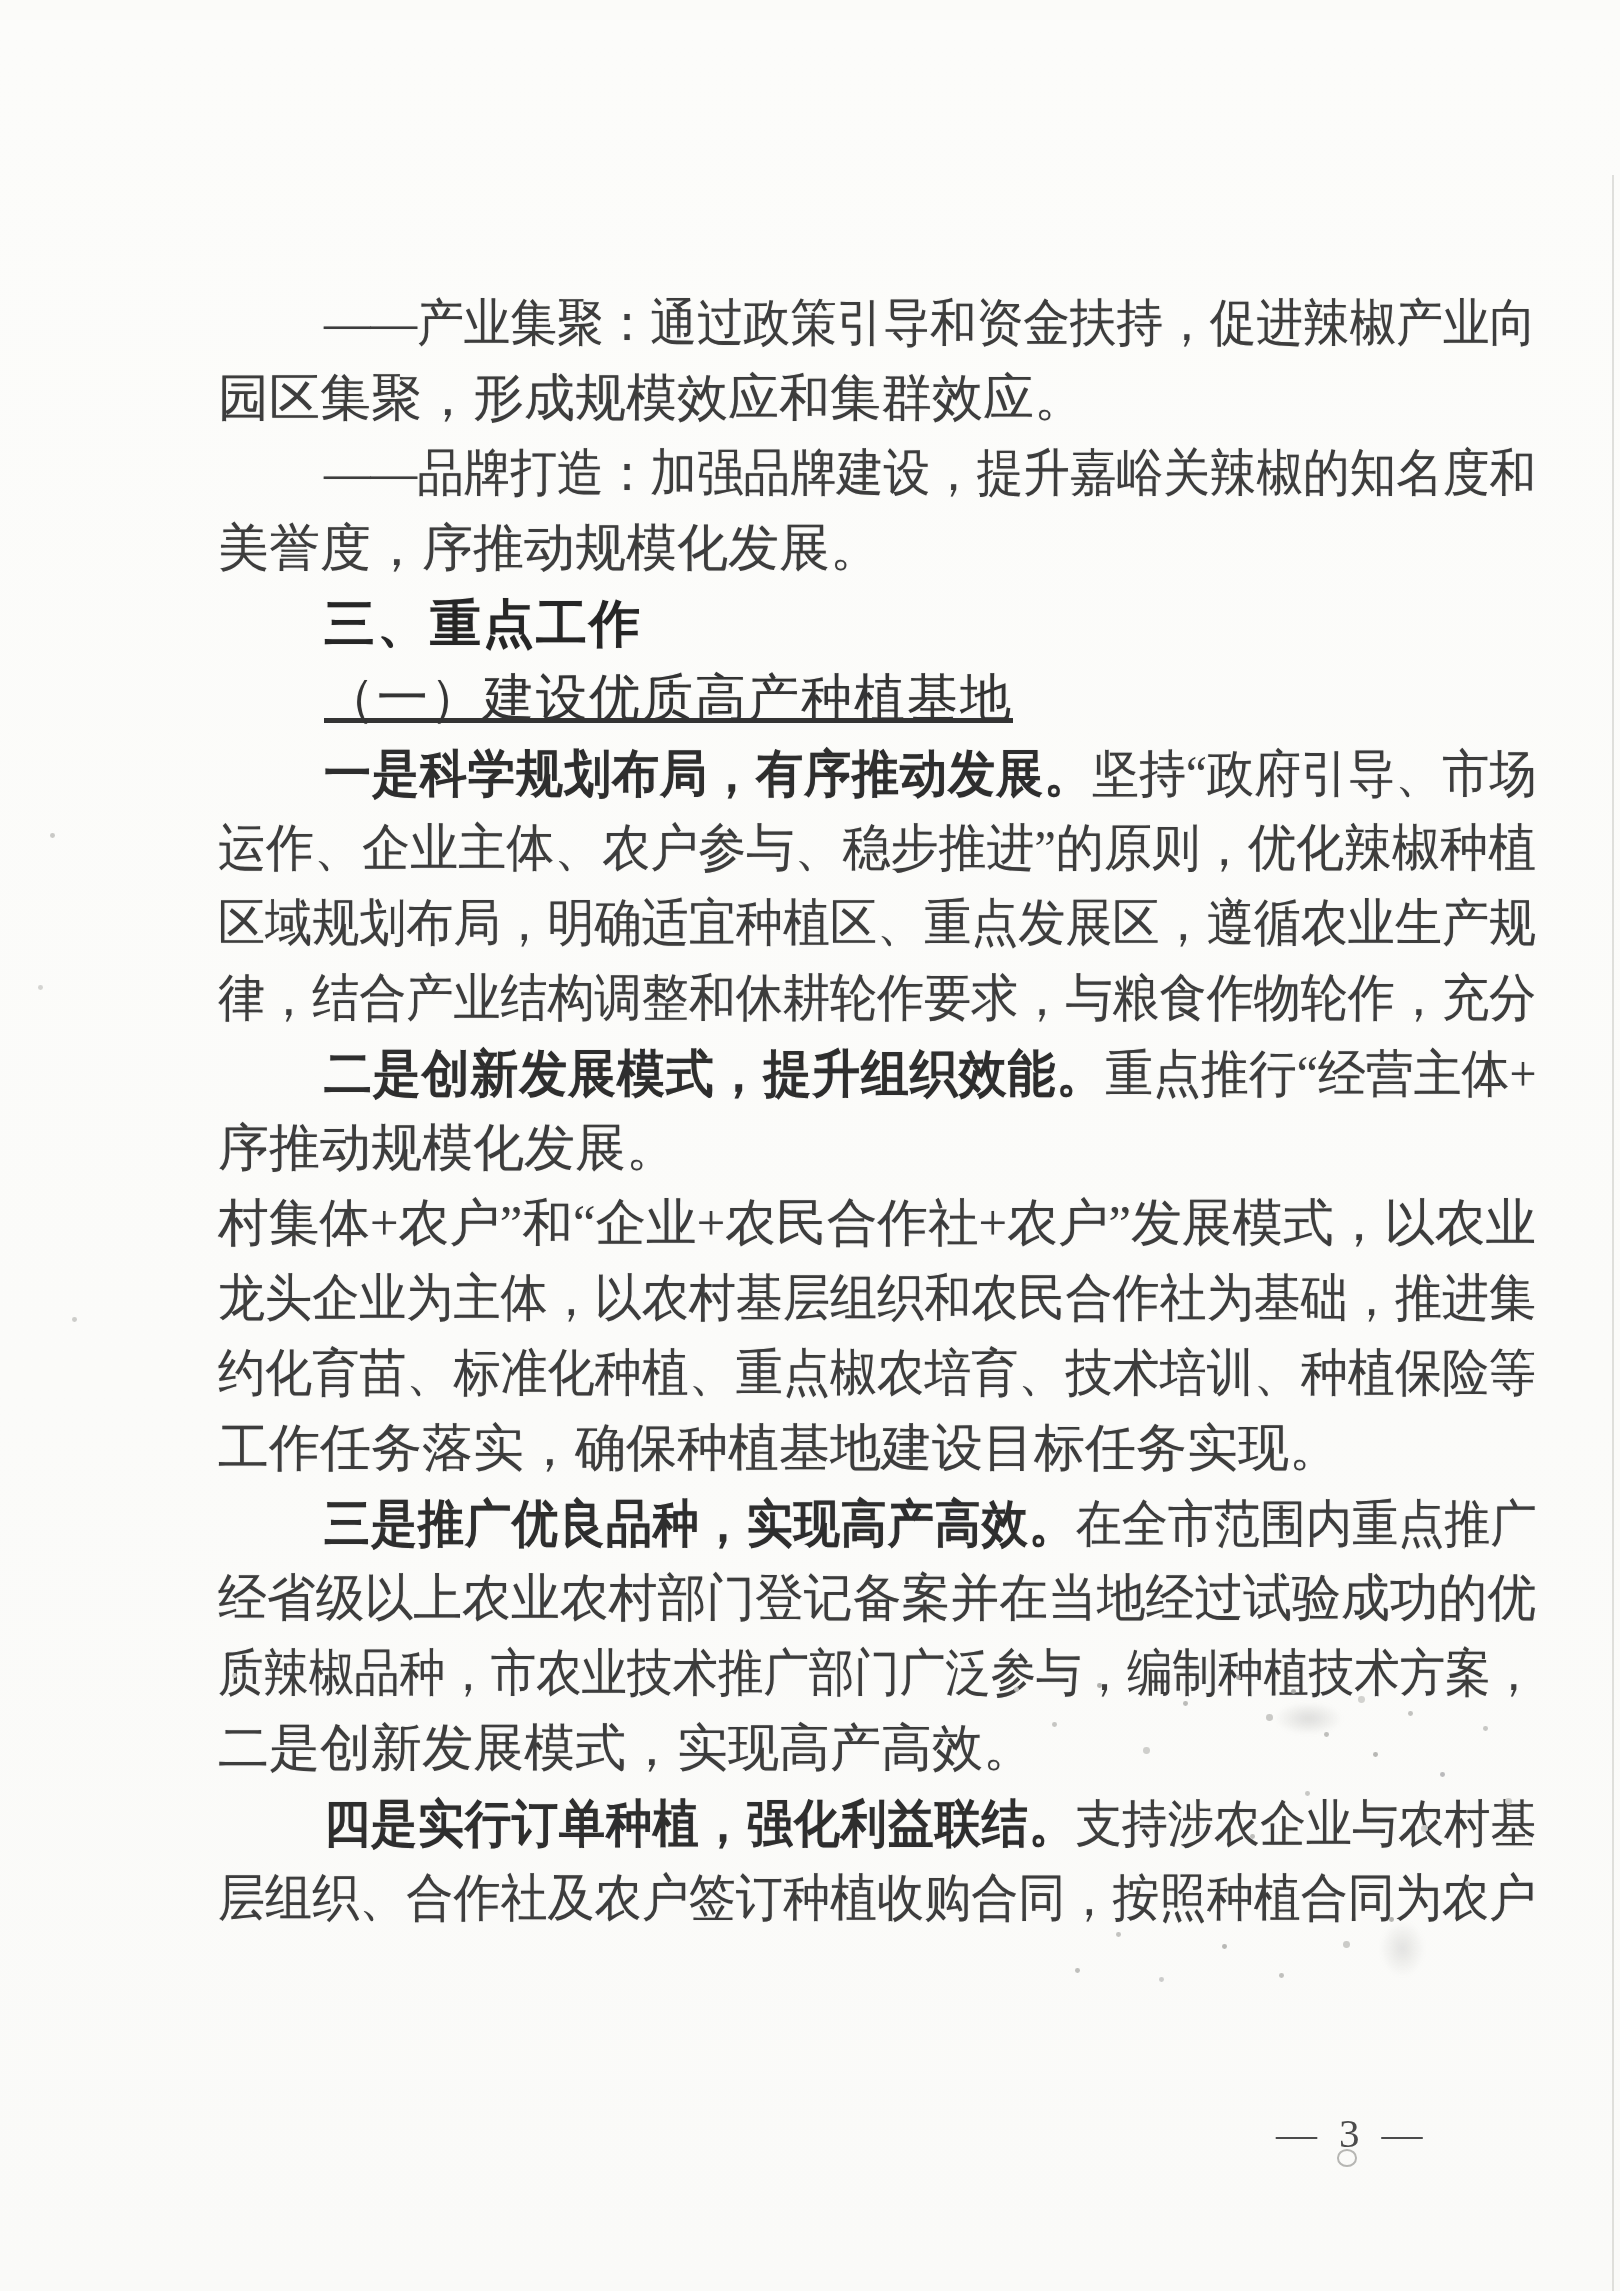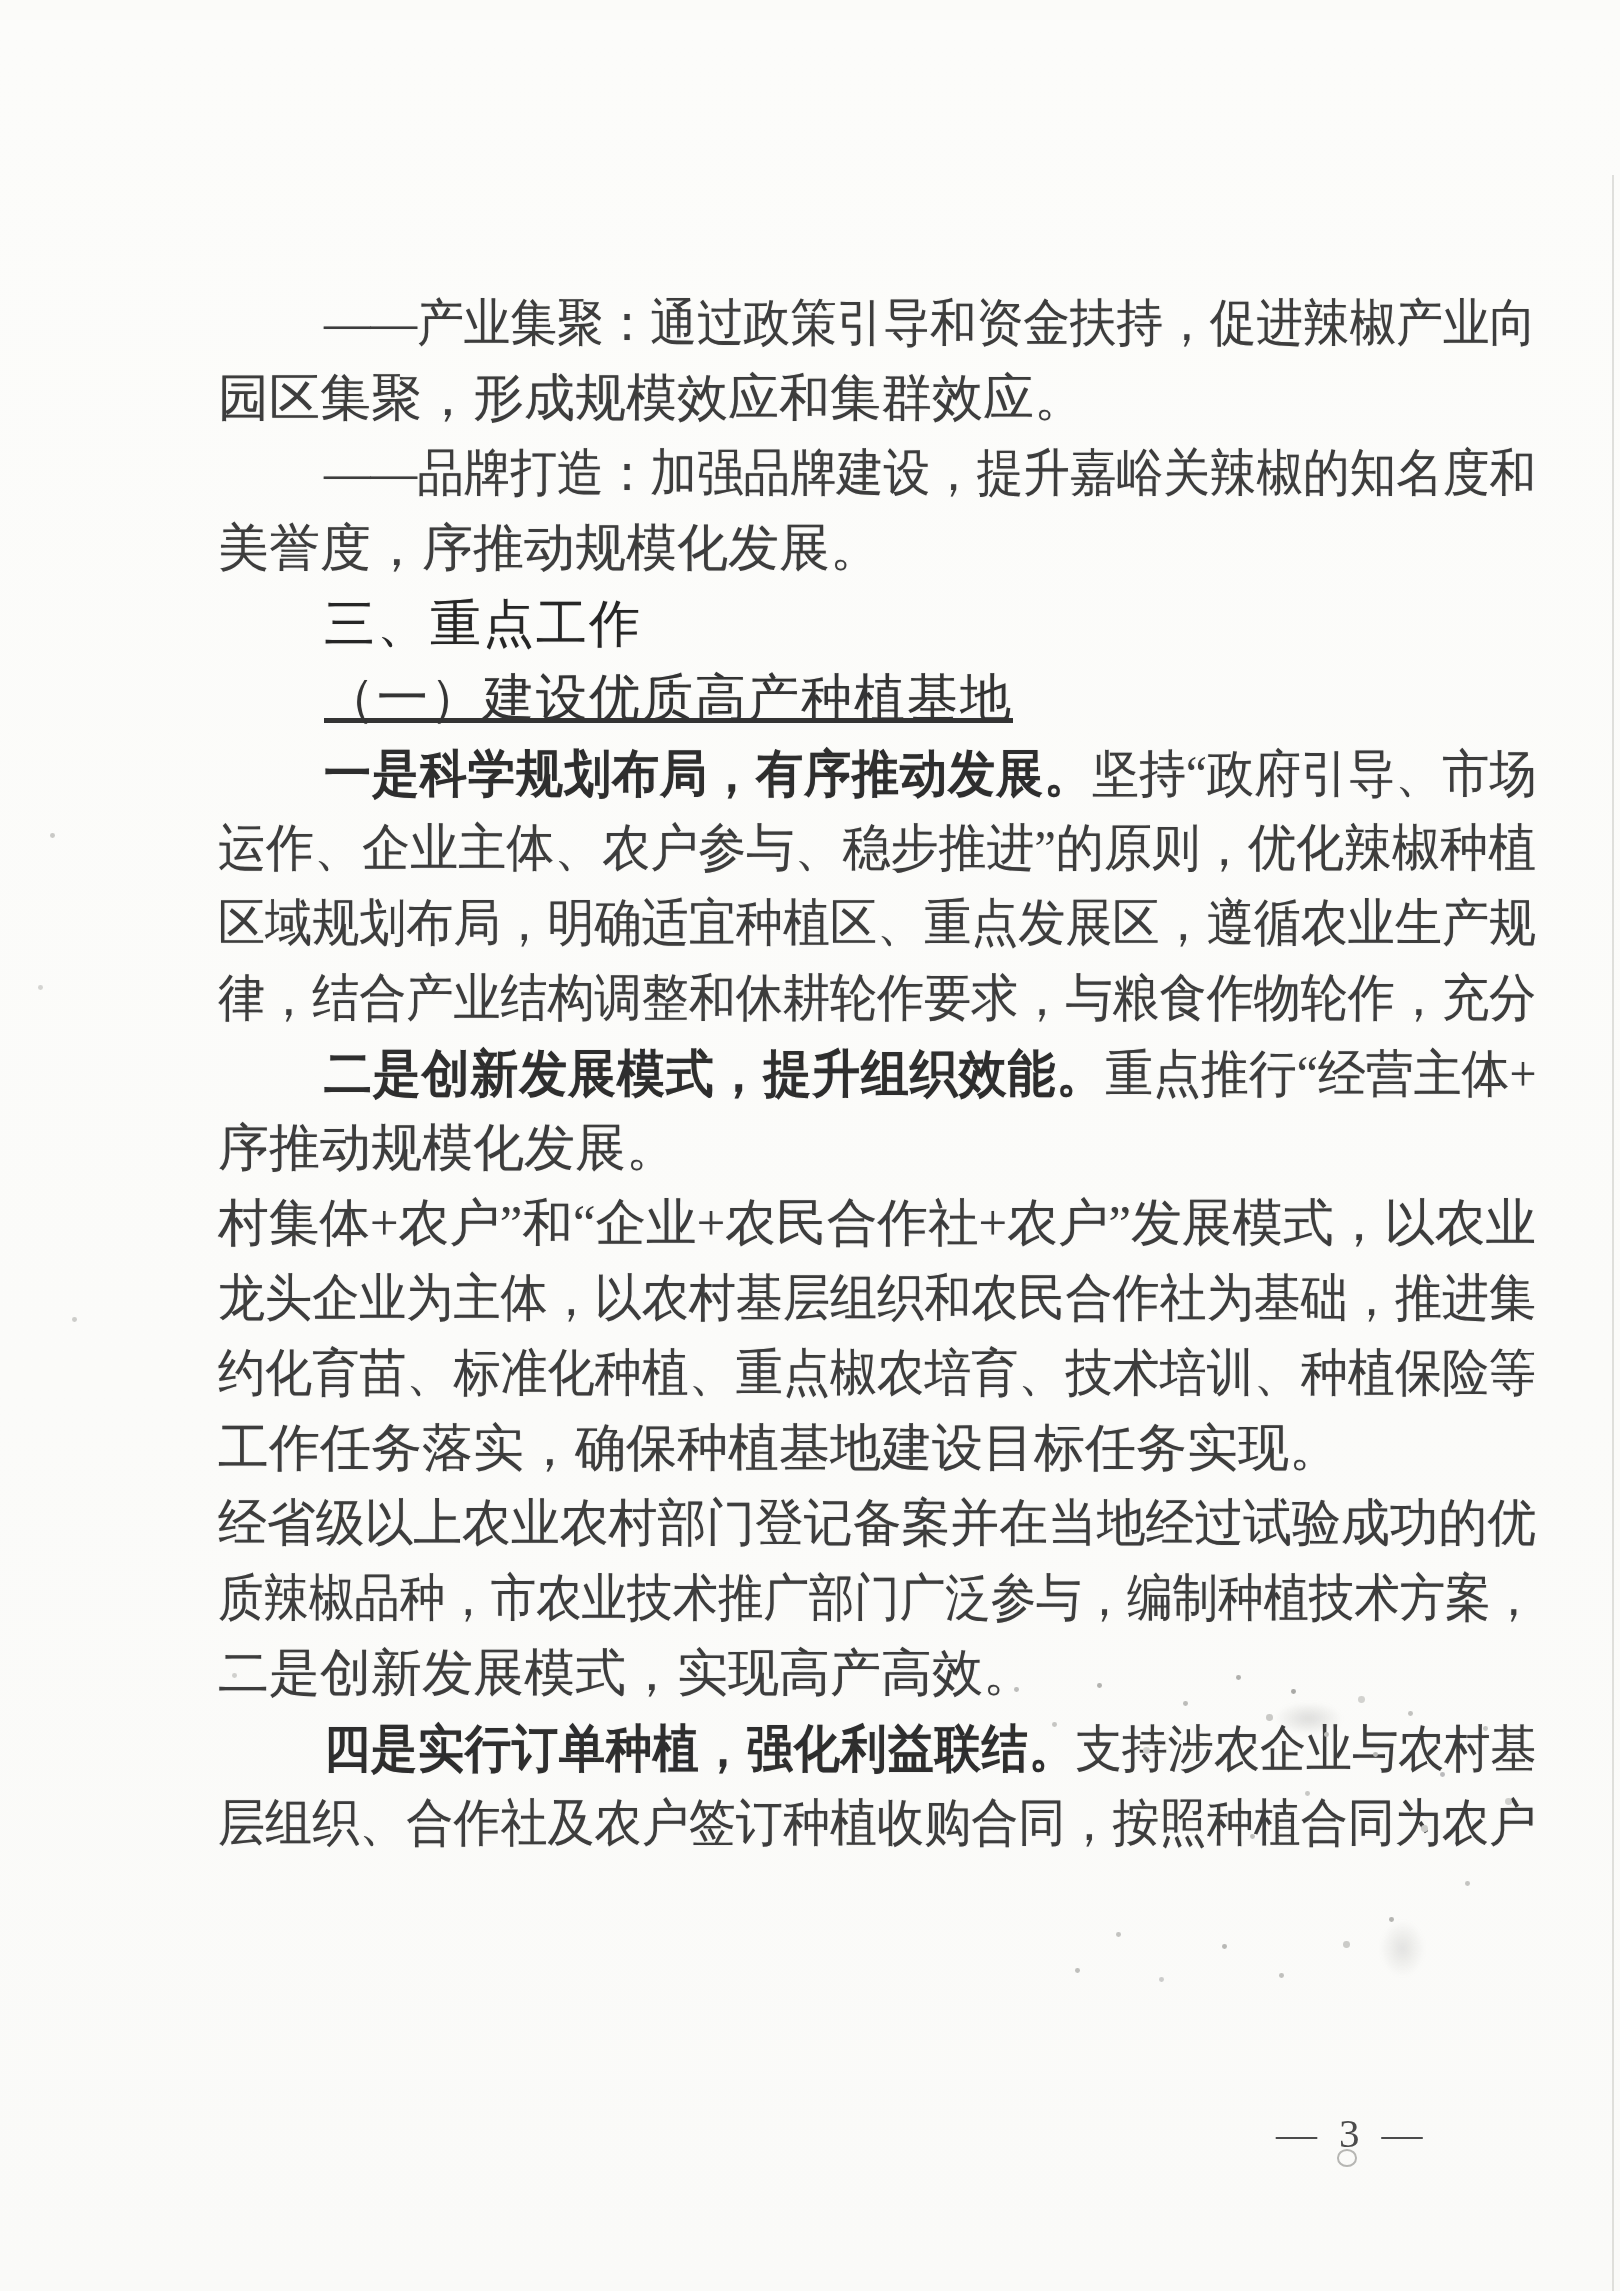--- a/index.html
+++ b/index.html
@@ -14,21 +14,21 @@
   }
   .line{
     height:75px;line-height:75px;font-size:51px;color:#3d3d3d;
     display:flex;align-items:center;white-space:nowrap;
     text-shadow:0 0 1px rgba(60,60,60,.35);
   }
   .indent-spacer{display:inline-block;width:106px;flex:0 0 106px;height:1px;}
   .line-text{display:inline-block;white-space:nowrap;transform-origin:left center;}
   .seg-body{font-family:"Liberation Serif","DejaVu Serif",serif;}
   .seg-lead{font-family:"Liberation Sans","DejaVu Sans",sans-serif;font-weight:700;color:#2e2e2e;letter-spacing:1px;}
-  .seg-heading{font-family:"Liberation Sans","DejaVu Sans",sans-serif;font-weight:400;color:#262626;letter-spacing:2px;}
+  .seg-heading{font-family:"Liberation Sans","DejaVu Sans",sans-serif;font-weight:700;color:#262626;letter-spacing:2px;}
   .seg-kai{font-family:"Liberation Serif","DejaVu Serif",serif;color:#343434;letter-spacing:2px;text-decoration:underline;}
   .page-number{
     position:absolute;left:1276px;top:2086px;width:157px;height:55px;
     font-size:41px;line-height:55px;color:#4c4c4c;letter-spacing:5.9px;
     font-family:"Liberation Serif","DejaVu Serif",serif;white-space:nowrap;
   }
   
   .scan-line-right{
     position:absolute;left:1612px;top:155px;width:2px;height:2117px;
     background:#d9d9d6;opacity:.85;
@@ -116,20 +116,24 @@
       <div class="line">
         <span class="line-text fit" style="transform: scaleX(0.9231);"><span class="seg-body">龙头企业为主体，以农村基层组织和农民合作社为基础，推进集</span></span>
       </div>
       <div class="line">
         <span class="line-text fit" style="transform: scaleX(0.9231);"><span class="seg-body">约化育苗、标准化种植、重点椒农培育、技术培训、种植保险等</span></span>
       </div>
       <div class="line">
         <span class="line-text"><span class="seg-body">工作任务落实，确保种植基地建设目标任务实现。</span></span>
       </div>
       <div class="line">
+        <span class="indent-spacer"></span>
+        <span class="line-text fit" style="transform: scaleX(0.9035);"><span class="seg-lead">三是推广优良品种，实现高产高效。</span><span class="seg-body">在全市范围内重点推广</span></span>
+      </div>
+      <div class="line">
         <span class="line-text fit" style="transform: scaleX(0.9573);"><span class="seg-body">经省级以上农业农村部门登记备案并在当地经过试验成功的优</span></span>
       </div>
       <div class="line">
         <span class="line-text fit" style="transform: scaleX(0.8912);"><span class="seg-body">质辣椒品种，市农业技术推广部门广泛参与，编制种植技术方案，</span></span>
       </div>
       <div class="line">
         <span class="line-text"><span class="seg-body">二是创新发展模式，实现高产高效。</span></span>
       </div>
       <div class="line">
         <span class="indent-spacer"></span>

